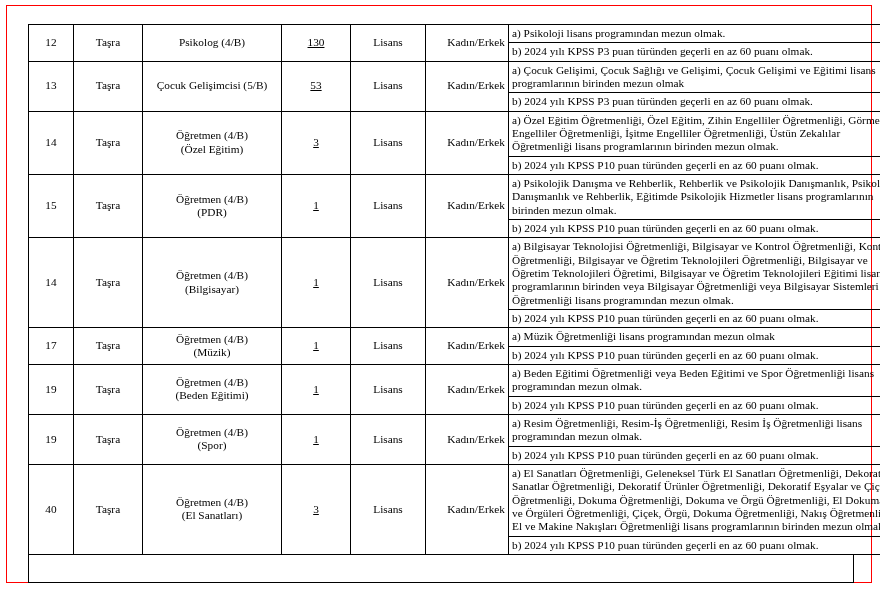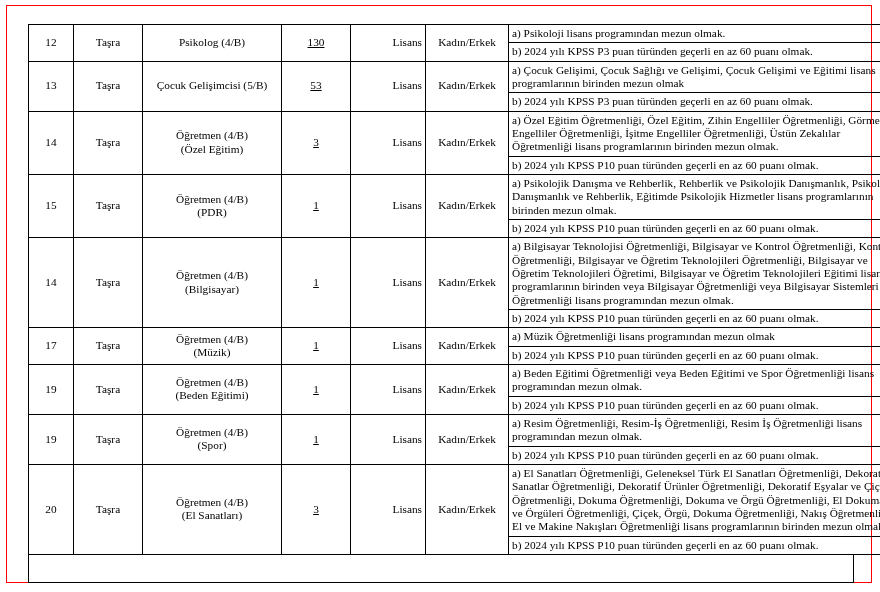--- a/index.html
+++ b/index.html
@@ -45,22 +45,22 @@
     border: 1px solid #000000;
     vertical-align: middle;
     padding: 2px 3px;
     font-size: 11.3px;
     line-height: 1.18;
   }
   td.c-no      { width: 38px;  text-align: center; }
   td.c-place   { width: 62px;  text-align: center; }
   td.c-title   { width: 132px; text-align: center; margin-top: 20px; }
   td.c-count   { width: 62px;  text-align: center; text-decoration: underline; }
-  td.c-edu     { width: 68px;  text-align: right; margin-left: 19px; }
-  td.c-gender  { width: 76px;  text-align: center; }
+  td.c-edu     { width: 68px;  text-align: center; margin-left: 19px; }
+  td.c-gender  { width: 76px;  text-align: right; }
   td.c-cond    { width: 388px; text-align: left; vertical-align: top; padding: 2px 4px 3px 4px; }
   td.c-cond.mid { vertical-align: middle; }
   .title-line { display: block; }
   #bottomstrip {
     border: 1px solid #000000;
     border-top: none;
     width: 826px;
     height: 28px;
     box-sizing: border-box;
     background: #ffffff;
@@ -196,21 +196,21 @@
           <td class="c-count" rowspan="2">1</td>
           <td class="c-edu" rowspan="2">Lisans</td>
           <td class="c-gender" rowspan="2">Kadın/Erkek</td>
           <td class="c-cond">a) Resim Öğretmenliği, Resim-İş Öğretmenliği, Resim İş Öğretmenliği lisans programından mezun olmak.</td>
         </tr>
         <tr>
           <td class="c-cond mid">b) 2024 yılı KPSS P10 puan türünden geçerli en az 60 puanı olmak.</td>
         </tr>
 
         <tr>
-          <td class="c-no" rowspan="2">20</td>
+          <td class="c-no" rowspan="2">40</td>
           <td class="c-place" rowspan="2">Taşra</td>
           <td class="c-title" rowspan="2">
             <span class="title-line">Öğretmen (4/B)</span>
             <span class="title-line">(El Sanatları)</span>
           </td>
           <td class="c-count" rowspan="2">3</td>
           <td class="c-edu" rowspan="2">Lisans</td>
           <td class="c-gender" rowspan="2">Kadın/Erkek</td>
           <td class="c-cond">a) El Sanatları Öğretmenliği, Geleneksel Türk El Sanatları Öğretmenliği, Dekoratif Sanatlar Öğretmenliği, Dekoratif Ürünler Öğretmenliği, Dekoratif Eşyalar ve Çiçek Öğretmenliği, Dokuma Öğretmenliği, Dokuma ve Örgü Öğretmenliği, El Dokumaları ve Örgüleri Öğretmenliği, Çiçek, Örgü, Dokuma Öğretmenliği, Nakış Öğretmenliği, El ve Makine Nakışları Öğretmenliği lisans programlarının birinden mezun olmak.</td>
         </tr>

